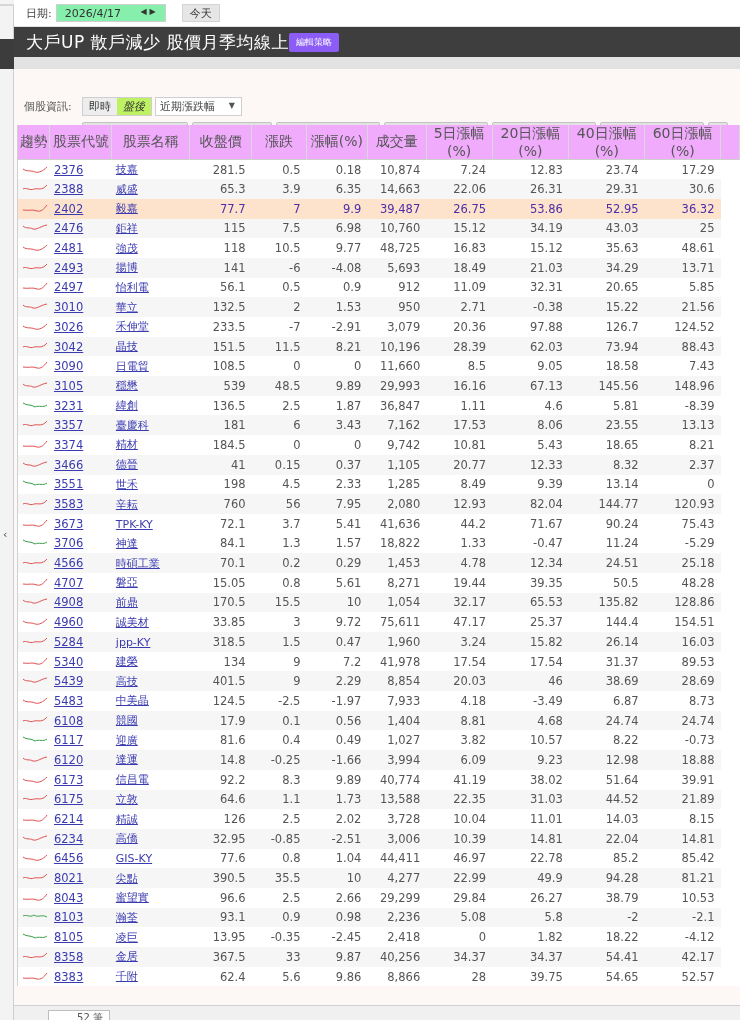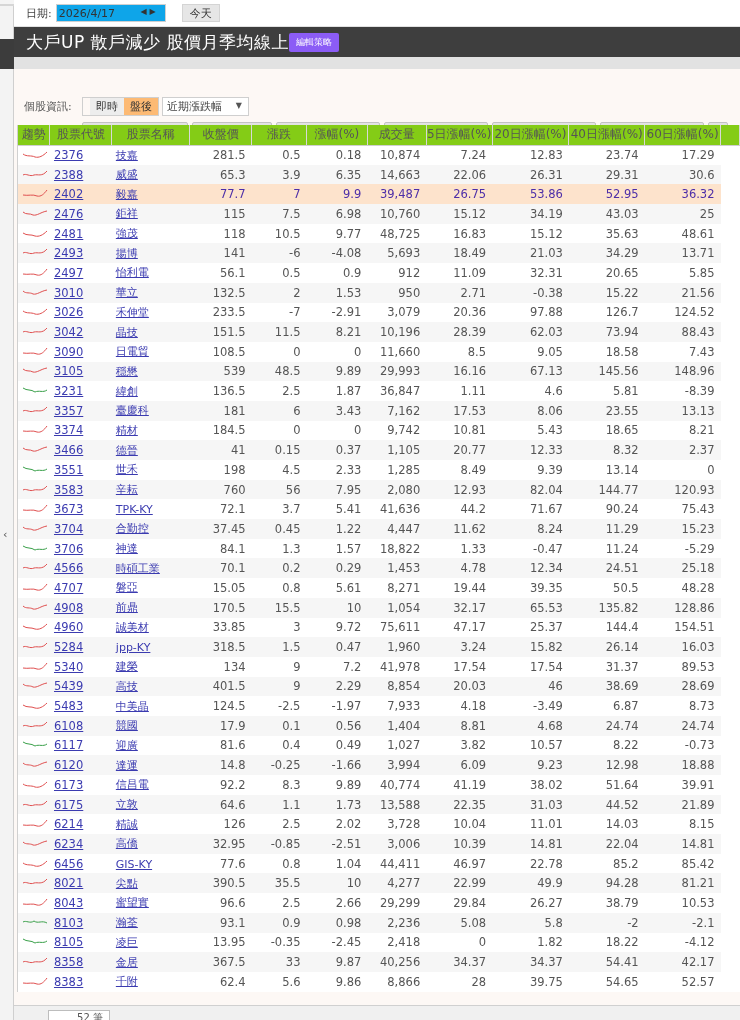--- a/index.html
+++ b/index.html
@@ -5,41 +5,41 @@
   * { box-sizing: border-box; margin: 0; padding: 0; }
   html, body { width: 740px; height: 1020px; overflow: hidden; background: #ffffff; font-family: "DejaVu Sans", "Liberation Sans", sans-serif; font-size: 12px; color: #333; }
   .frame { position: absolute; left: 0; top: 0; width: 740px; height: 1020px; background: #f4f4f4; }
   .top-line { position: absolute; left: 0; top: 4px; width: 740px; height: 2px; background: #d6d6d6; }
   .left-gutter { position: absolute; left: 0; top: 6px; width: 14px; height: 1014px; background: #f3f3f3; border-right: 1px solid #cfcfcf; }
   .left-gutter .collapse { position: absolute; left: 3px; top: 522px; font-size: 11px; color: #555; }
   .left-gutter .dark { position: absolute; left: 0; top: 33px; width: 14px; height: 30px; background: #3c3c3c; }
   .main { position: absolute; left: 14px; top: 0; width: 726px; height: 1014px; background: #fdf8f5; }
   .datebar { height: 27px; background: #ffffff; display: flex; align-items: center; padding-left: 12px; border-bottom: 1px solid #e2e2e2; }
   .datebar .lbl { font-size: 11px; color: #444; margin-right: 4px; }
-  .date-input { width: 110px; height: 18px; border: 1px solid #cfcfcf; background: #0ea5e9; font-size: 11px; display: flex; align-items: center; padding-left: 2px; position: relative; color: #333; }
+  .date-input { width: 110px; height: 18px; border: 1px solid #cfcfcf; background: #86efac; font-size: 11px; display: flex; align-items: center; padding-left: 8px; position: relative; color: #333; }
   .date-input .arrows { position: absolute; right: 6px; top: 2px; font-size: 8px; color: #333; letter-spacing: 3px; }
   .today-btn { margin-left: 16px; height: 18px; padding: 0 7px; background: #e6e6e6; border: 1px solid #d4d4d4; font-size: 11px; display: flex; align-items: center; color: #333; }
   .titlebar { height: 30px; background: #3e3e3e; display: flex; align-items: center; padding-left: 12px; }
   .titlebar .title { color: #ffffff; font-size: 17px; letter-spacing: 0.5px; }
   .edit-btn { margin-left: 0; background: #8b5cf6; color: #fff; font-size: 9px; padding: 3px 7px; border-radius: 2px; }
   .subbar { height: 12px; background: #e2e2e2; }
   .info-row { display: flex; align-items: center; padding-left: 10px; margin-top: 27px; height: 20px; }
   .info-row .lbl { font-size: 11px; color: #555; width: 58px; }
-  .seg { display: flex; border: 1px solid #cfcfcf; height: 19px; padding-left: 7px; }
+  .seg { display: flex; border: 1px solid #cfcfcf; height: 19px; }
   .seg span { font-size: 11px; padding: 0 6px; display: flex; align-items: center; color: #333; }
-  .seg .active { background: #fdba74; }
+  .seg .active { background: #bef264; font-style: italic; }
   .seg .inactive { background: #ededed; }
   .select { margin-left: 3px; height: 19px; width: 87px; border: 1px solid #cfcfcf; background: #fff; font-size: 11px; display: flex; align-items: center; padding-left: 4px; position: relative; color: #444; }
   .select .caret { position: absolute; right: 6px; top: 3px; font-size: 8px; color: #555; }
   .switch-row { display: flex; align-items: center; padding-left: 10px; margin-top: 5px; height: 20px; }
   .switch-row .lbl { font-size: 11px; color: #555; width: 58px; }
   .switch-btn { height: 19px; background: linear-gradient(#e4e4e4, #d2d2d2); border: 1px solid #c2c2c2; border-radius: 2px; font-size: 11px; display: flex; align-items: center; justify-content: center; color: #444; margin-right: 4px; white-space: nowrap; overflow: hidden; }
   .grid { position: absolute; left: 3px; top: 125px; width: 723px; background: #fff; border-left: 1px solid #d0d0d0; }
   table { border-collapse: collapse; table-layout: fixed; }
-  th { height: 20px; font-weight: normal; font-size: 12px; color: #555; background: #84cc16; border-right: 1px solid #d8d8d8; border-bottom: 1px solid #cfcfcf; text-align: center; }
+  th { height: 20px; font-weight: normal; font-size: 14px; color: #555; background: #f0abfc; border-right: 1px solid #d8d8d8; border-bottom: 1px solid #cfcfcf; text-align: center; }
   td { height: 19.7px; font-size: 11.5px; color: #555; text-align: right; padding-right: 6px; white-space: nowrap; overflow: hidden; }
   tr.even td { background: #f6f6f6; }
   tr.odd td { background: #ffffff; }
   tr.hl td { background: #fde3cc; color: #4d2ea8; }
   td.trend { text-align: left; padding-left: 4px; padding-right: 0; }
   td.code, td.name { text-align: left; padding-left: 4px; }
   td.code a, td.name a { color: #3b3bb0; text-decoration: underline; font-size: 11.5px; }
   td.name a { font-size: 11px; }
   td.filler { background: #fff !important; }
   .footer { position: absolute; left: 0; top: 1005px; width: 726px; height: 15px; background: #f0f0f0; border-top: 1px solid #d0d0d0; }
@@ -424,36 +424,20 @@
               <td>72.1</td>
               <td>3.7</td>
               <td>5.41</td>
               <td>41,636</td>
               <td>44.2</td>
               <td>71.67</td>
               <td>90.24</td>
               <td>75.43</td>
               <td class="filler"></td>
             </tr>
-            <tr class="even">
-              <td class="trend"><svg width="26" height="10" viewBox="0 0 26 10">
-                  <path d="M1,4 C4,7 8,5 11,7 C15,8 19,4 25,3" fill="none" stroke="#e05050" stroke-width="1"></path>
-                </svg></td>
-              <td class="code"><a>3704</a></td>
-              <td class="name"><a>合勤控</a></td>
-              <td>37.45</td>
-              <td>0.45</td>
-              <td>1.22</td>
-              <td>4,447</td>
-              <td>11.62</td>
-              <td>8.24</td>
-              <td>11.29</td>
-              <td>15.23</td>
-              <td class="filler"></td>
-            </tr>
             <tr class="odd">
               <td class="trend"><svg width="26" height="10" viewBox="0 0 26 10">
                   <path d="M1,3 C5,6 9,4 13,7 C17,5 21,8 25,5" fill="none" stroke="#3aa04a" stroke-width="1"></path>
                 </svg></td>
               <td class="code"><a>3706</a></td>
               <td class="name"><a>神達</a></td>
               <td>84.1</td>
               <td>1.3</td>
               <td>1.57</td>
               <td>18,822</td>

